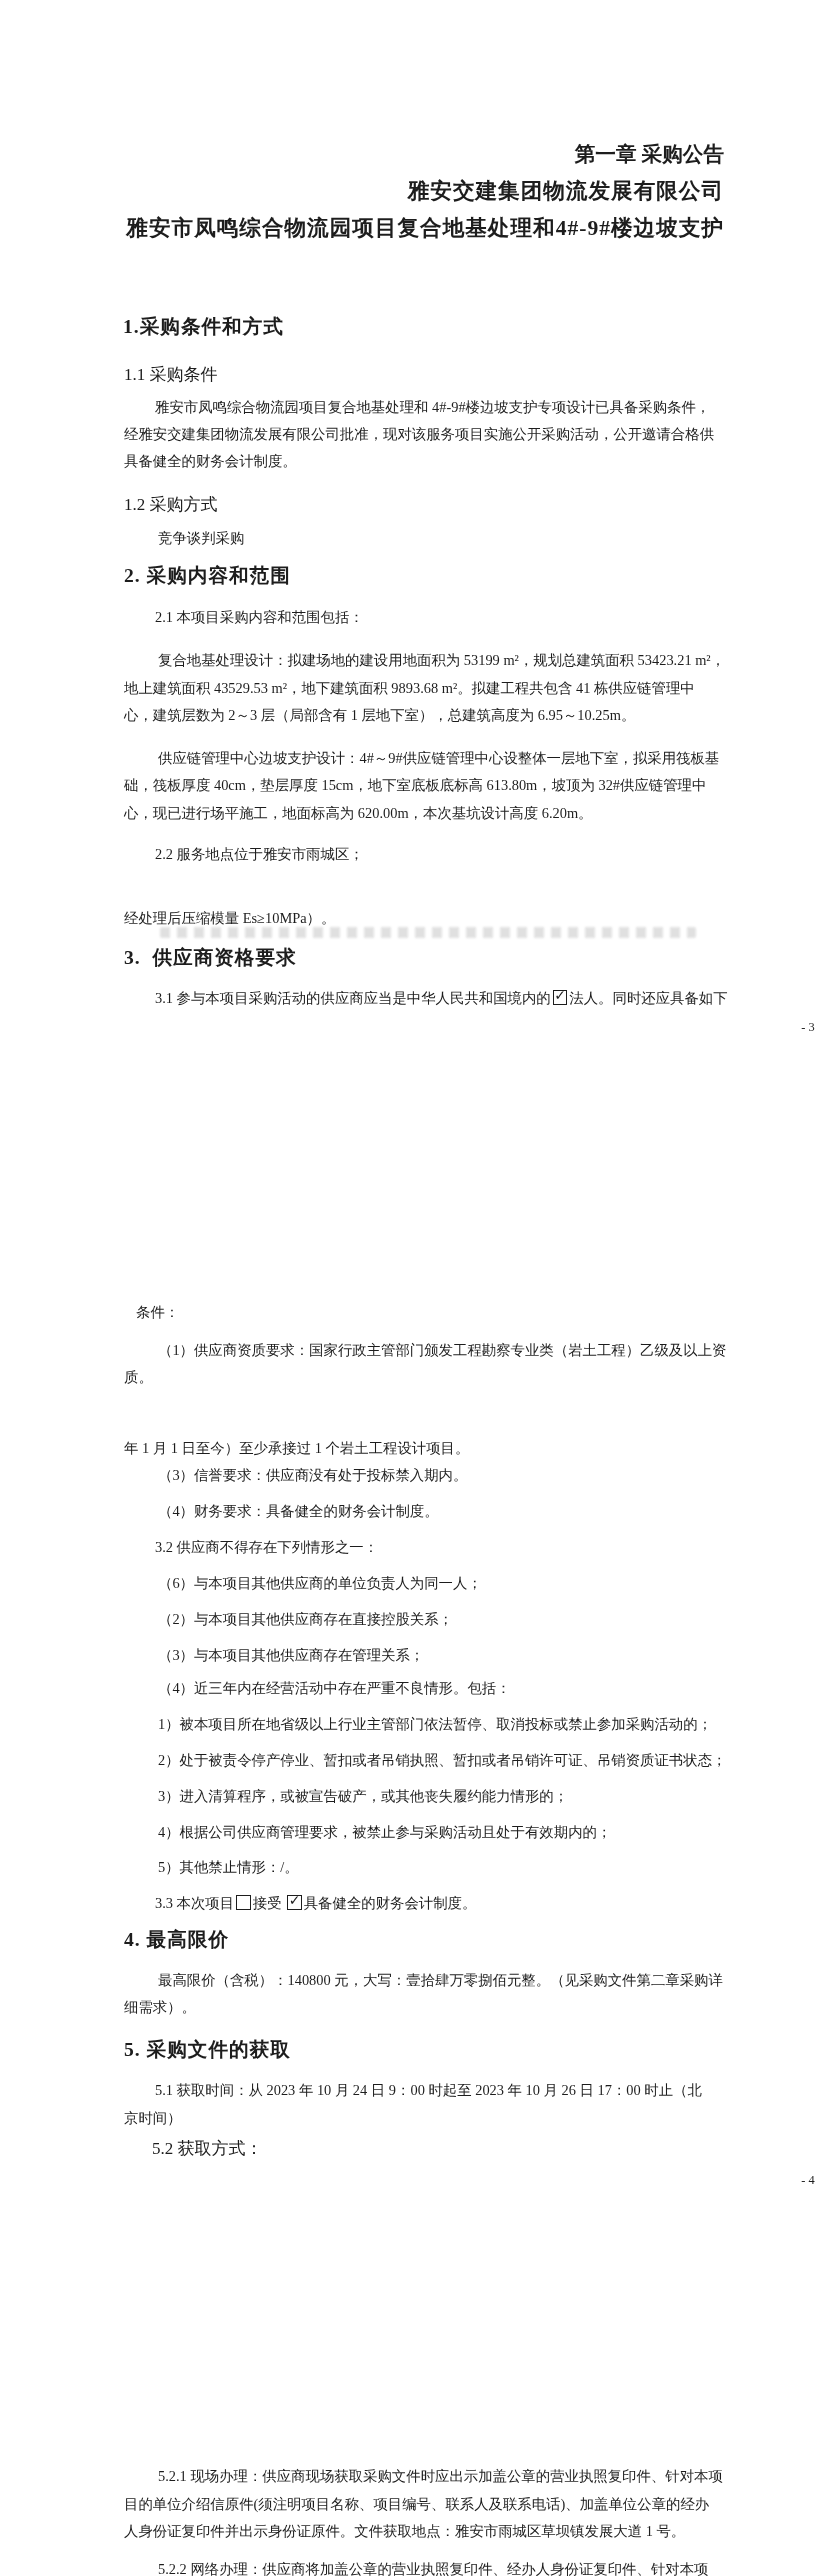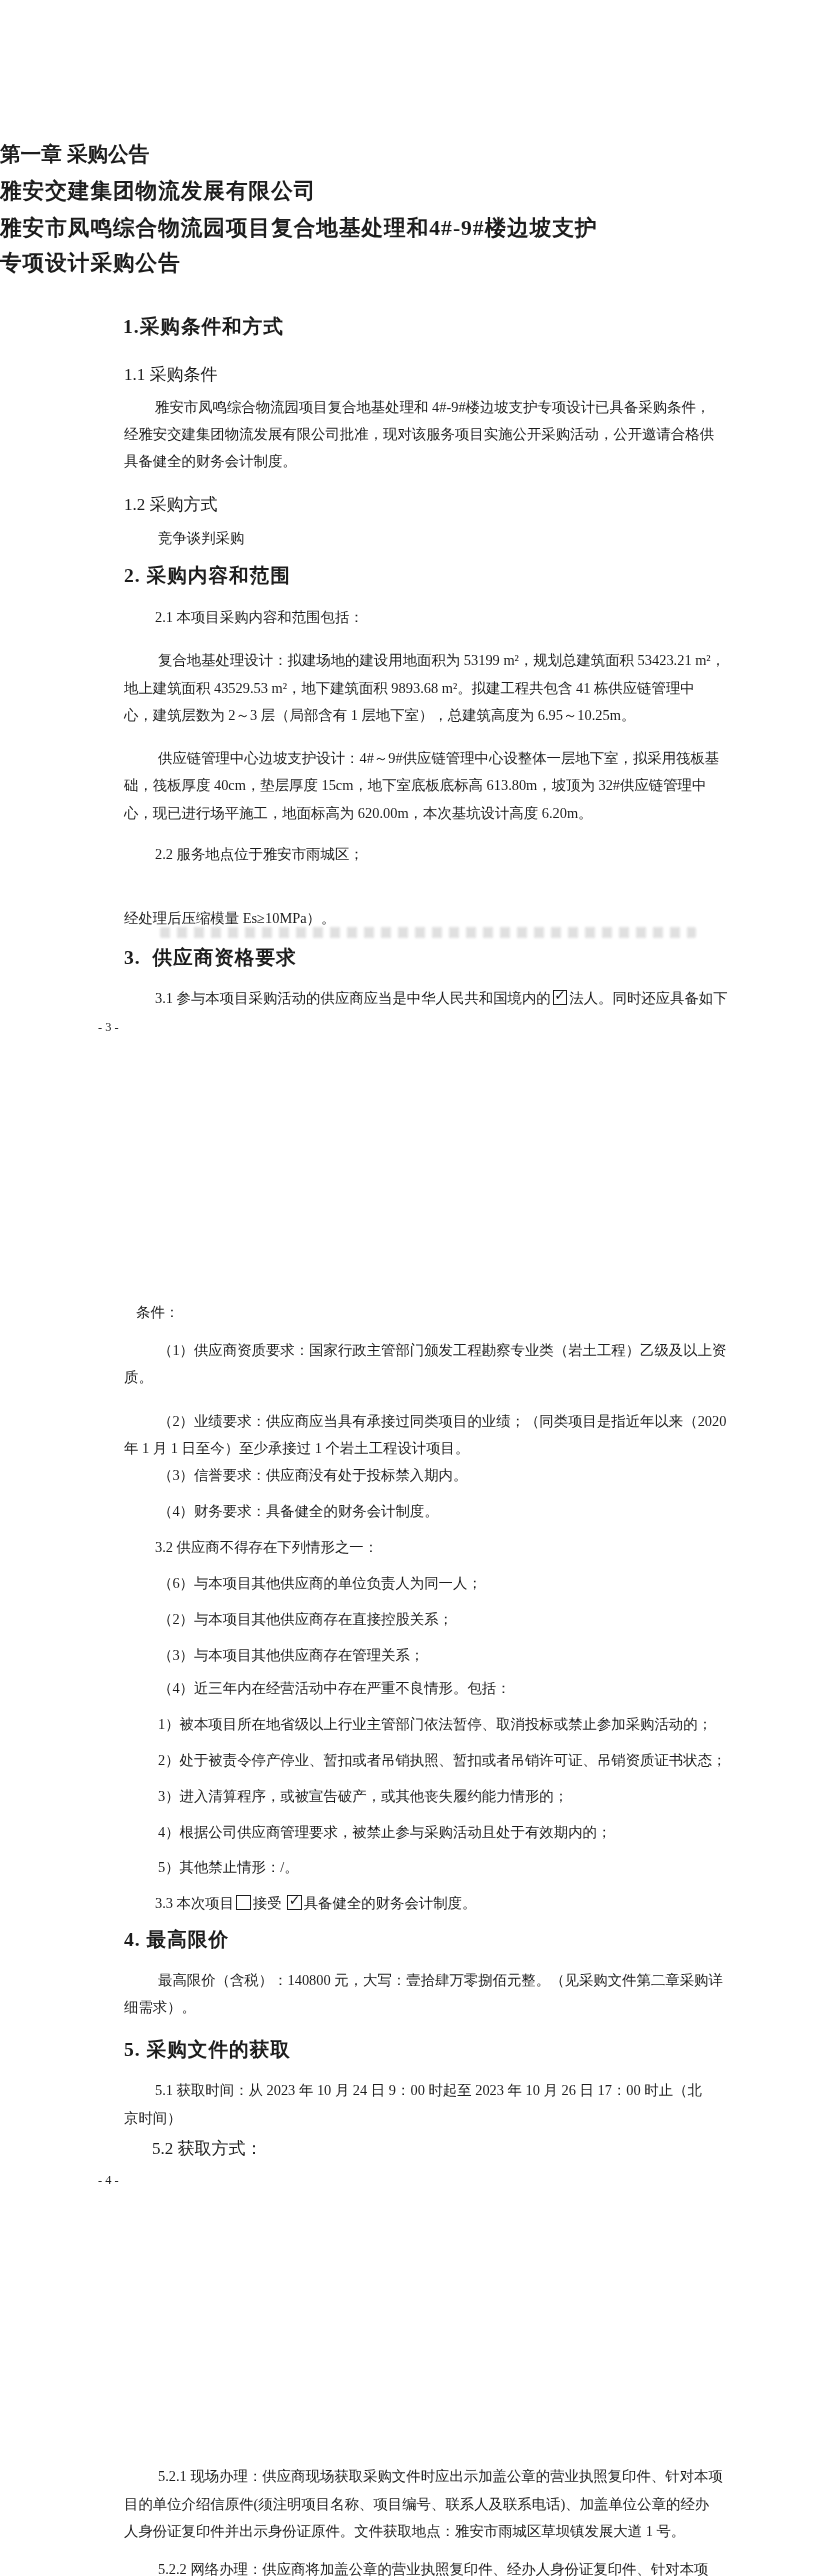--- a/index.html
+++ b/index.html
@@ -1,42 +1,41 @@
 <!DOCTYPE html>
 <html style="font-size:8.2px"><head>
 <meta charset="utf-8">
 <style>
   html,body{margin:0;padding:0;background:#888;}
   .page{
     position:relative;width:818px;height:3467px;background:#ffffff;
     font-family:"Liberation Serif","DejaVu Serif",serif;color:#1d1d1d;overflow:hidden;
   }
   .ln{position:absolute;white-space:pre;font-size:14.4px;line-height:1.25;color:#1d1d1d;}
-  .c{left:0;width:724px;text-align:left;}
+  .c{left:0;width:724px;text-align:right;}
   .t1{font-size:20.6px;font-weight:700;}
   .t2{font-size:21.6px;font-weight:700;letter-spacing:1px;}
   .h{font-size:19.6px;font-weight:700;letter-spacing:1px;}
   .sh{font-size:17px;}
   .u{text-decoration-thickness:1.3px;text-underline-offset:4.1px;}
   .pg{font-size:12.4px;}
   .box{display:inline-block;width:12.4px;height:12.4px;border:1.3px solid #1d1d1d;vertical-align:-1.5px;margin:0 2.1px;position:relative;background:#fff;}
   .box .mk{position:absolute;left:0.5px;top:-4.1px;font-size:14px;font-weight:700;font-family:"DejaVu Sans",sans-serif;color:#1d1d1d;}
   .ghost{position:absolute;height:11.3px;border-radius:2.1px;opacity:.55;
     background:repeating-linear-gradient(90deg,rgba(60,60,60,.28) 0 10.3px,rgba(0,0,0,0) 10.3px 17px);
     filter:blur(1.3px);}
 </style>
 </head>
 <body>
 
 <div class="page">
 
   <div class="ln c t1" style="top:142px">第一章 采购公告</div>
   <div class="ln c t2" style="top:178px">雅安交建集团物流发展有限公司</div>
   <div class="ln c t2" style="top:215px">雅安市凤鸣综合物流园项目复合地基处理和4#-9#楼边坡支护</div>
-  <div class="ln c t2" style="top:250px">专项设计采购公告</div>
 
   <div class="ln h" style="top:315px;left:123px">1.采购条件和方式</div>
   <div class="ln sh" style="top:364px;left:124px">1.1 采购条件</div>
   <div class="ln" style="top:398px;left:155px"><span class="u">雅安市凤鸣综合物流园项目复合地基处理和 4#-9#楼边坡支护专项设计</span><span>已具备采购条件，</span></div>
   <div class="ln" style="top:425px;left:124px"><span>经</span><span class="u">雅安交建集团物流发展有限公司</span><span>批准，现对该服务项目实施公开采购活动，公开邀请合格供</span></div>
   <div class="ln" style="top:452px;left:124px">具备健全的财务会计制度。</div>
   <div class="ln sh" style="top:494px;left:124px">1.2 采购方式</div>
   <div class="ln" style="top:529px;left:158px">竞争谈判采购</div>
 
   <div class="ln h" style="top:564px;left:124px">2. 采购内容和范围</div>
@@ -51,21 +50,20 @@
   <div class="ln" style="top:909px;left:124px">经处理后压缩模量 Es≥10MPa）。</div>
   <div class="ghost" style="top:927px;left:160px;width:536px"></div>
 
   <div class="ln h" style="top:946px;left:124px">3.  供应商资格要求</div>
   <div class="ln" style="top:989px;left:155px"><span>3.1 参与本项目采购活动的供应商应当是中华人民共和国境内的</span><span class="box"><span class="mk">✓</span></span><span>法人。同时还应具备如下</span></div>
   <div class="ln c pg" style="top:1020px;left:98px">- 3 -</div>
 
   <div class="ln" style="top:1303px;left:136px">条件：</div>
   <div class="ln" style="top:1341px;left:158px">（1）供应商资质要求：国家行政主管部门颁发工程勘察专业类（岩土工程）乙级及以上资</div>
   <div class="ln" style="top:1368px;left:124px">质。</div>
-  <div class="ln" style="top:1412px;left:158px">（2）业绩要求：供应商应当具有承接过同类项目的业绩；（同类项目是指近年以来（2020</div>
   <div class="ln" style="top:1439px;left:124px">年 1 月 1 日至今）至少承接过 1 个岩土工程设计项目。</div>
   <div class="ln" style="top:1466px;left:158px">（3）信誉要求：供应商没有处于投标禁入期内。</div>
   <div class="ln" style="top:1502px;left:158px">（4）财务要求：具备健全的财务会计制度。</div>
   <div class="ln" style="top:1538px;left:155px">3.2 供应商不得存在下列情形之一：</div>
   <div class="ln" style="top:1574px;left:158px">（6）与本项目其他供应商的单位负责人为同一人；</div>
   <div class="ln" style="top:1610px;left:158px">（2）与本项目其他供应商存在直接控股关系；</div>
   <div class="ln" style="top:1646px;left:158px">（3）与本项目其他供应商存在管理关系；</div>
   <div class="ln" style="top:1679px;left:158px">（4）近三年内在经营活动中存在严重不良情形。包括：</div>
   <div class="ln" style="top:1715px;left:158px">1）被本项目所在地省级以上行业主管部门依法暂停、取消投标或禁止参加采购活动的；</div>
   <div class="ln" style="top:1751px;left:158px">2）处于被责令停产停业、暂扣或者吊销执照、暂扣或者吊销许可证、吊销资质证书状态；</div>

